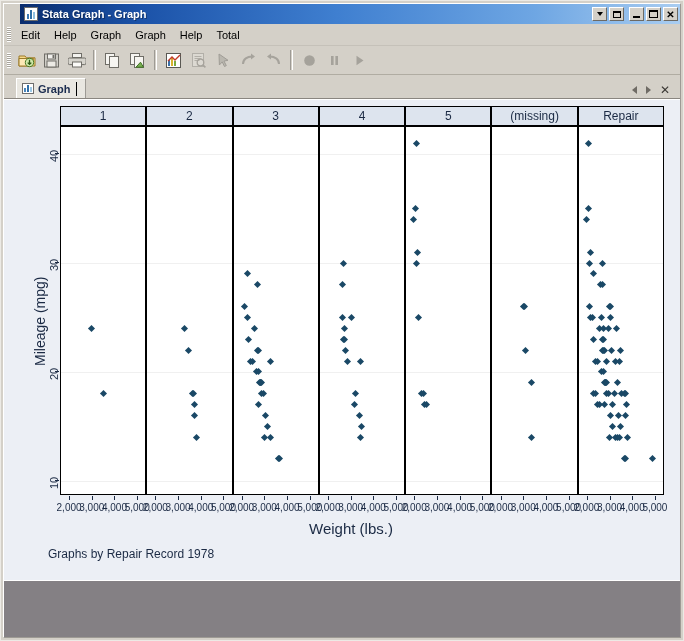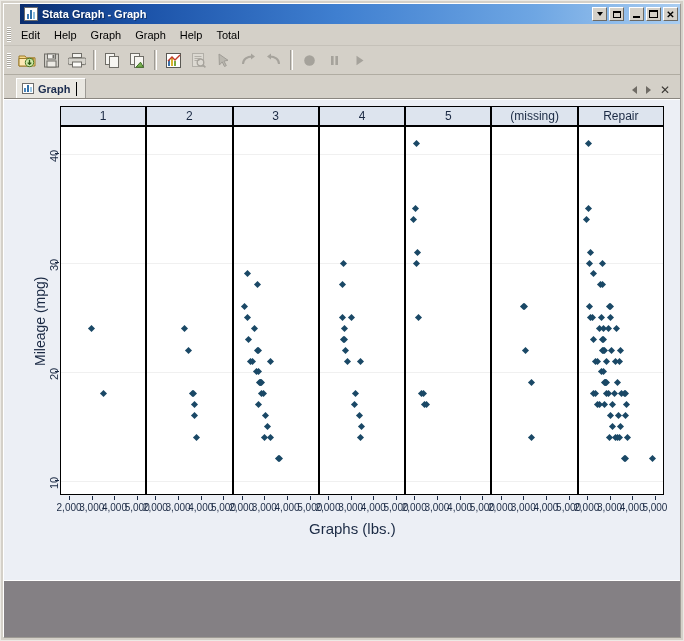--- a/index.html
+++ b/index.html
@@ -659,20 +659,21 @@
             <div class="marker" style="left: 73.5699px; top: 331.991px; background: rgb(26, 72, 102);"></div>
           </div>
           <div class="xtick-mark" style="left: 582.797px; top: 396px;"></div>
           <div class="xtick-label" style="left: 566.797px; top: 402px; width: 32px;">2,000</div>
           <div class="xtick-mark" style="left: 605.504px; top: 396px;"></div>
           <div class="xtick-label" style="left: 589.504px; top: 402px; width: 32px;">3,000</div>
           <div class="xtick-mark" style="left: 628.211px; top: 396px;"></div>
           <div class="xtick-label" style="left: 612.211px; top: 402px; width: 32px;">4,000</div>
           <div class="xtick-mark" style="left: 650.917px; top: 396px;"></div>
           <div class="xtick-label" style="left: 634.917px; top: 402px; width: 32px;">5,000</div>
-          <div class="xtitle" style="left: 305px; top: 420px;">Graphs (lbs.)</div>
+          <div class="xtitle" style="left: 305px; top: 420px;">Weight (lbs.)</div>
+          <div class="note" style="left: 44px; top: 447px;">Graphs by Repair Record 1978</div>
         </div>
     </div>
 
     <div class="statusbar"></div>
 
   </div>
 </div>
 
 </body></html>

